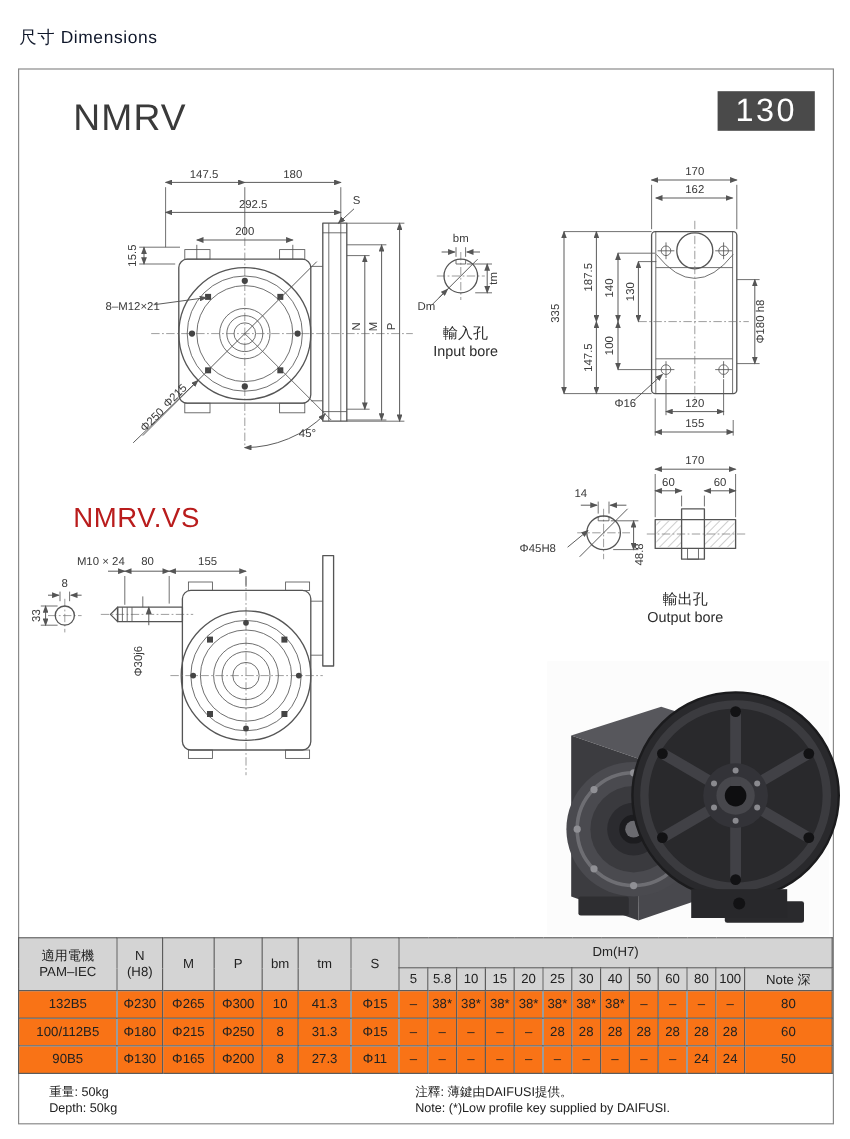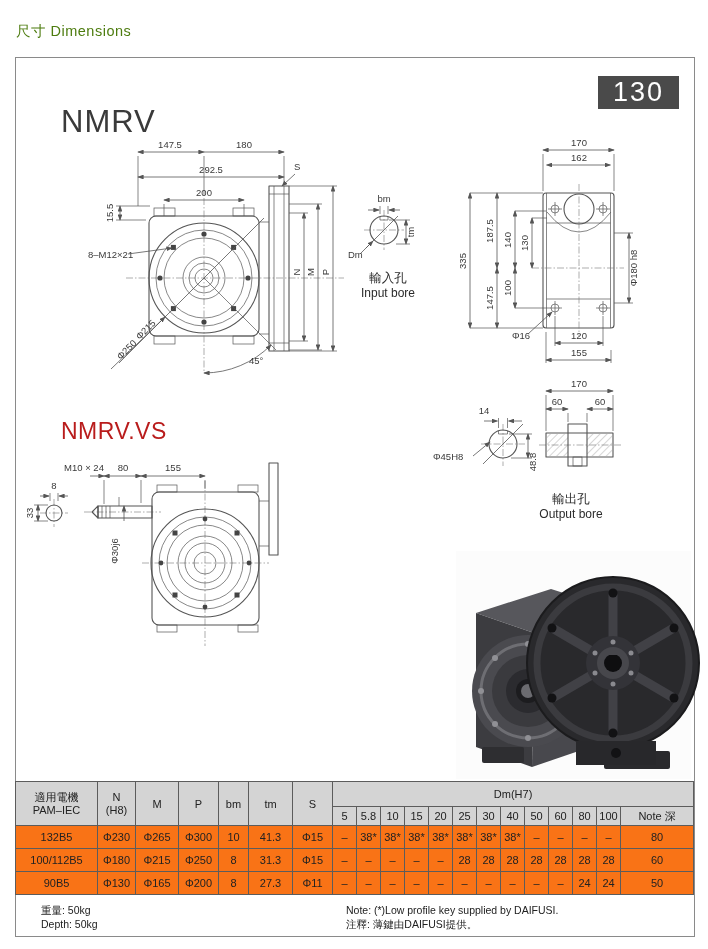--- a/index.html
+++ b/index.html
@@ -1,20 +1,20 @@
 <!DOCTYPE html>
 <html><head>
 <meta charset="utf-8">
 <style>
   html,body{margin:0;padding:0;background:#fff;}
   body{width:708px;height:949px;position:relative;font-family:"Liberation Sans",sans-serif;color:#2e2e2e;}
   .abs{position:absolute;}
-  #page-heading{left:16px;top:22px;font-size:14.5px;color:#4d7c0f;letter-spacing:.5px;}
+  #page-heading{left:16px;top:22px;font-size:14.5px;color:#0f172a;letter-spacing:.5px;}
   #main-box{left:15px;top:57px;width:678px;height:878px;border:1.5px solid #8a8a8a;background:#fff;}
-  #model-title{left:45px;top:22px;font-size:31px;color:#3a3a3a;letter-spacing:1px;margin-top:24px;}
+  #model-title{left:45px;top:22px;font-size:31px;color:#3a3a3a;letter-spacing:1px;}
   #model-vs-title{left:45px;top:360px;font-size:23px;color:#b91c1c;letter-spacing:.5px;}
   #size-badge{left:582px;top:18px;width:81px;height:33px;background:#4a4a4a;color:#fff;
       font-size:27px;display:flex;align-items:center;justify-content:center;letter-spacing:2px;}
   svg{position:absolute;overflow:visible;}
   svg text{fill:#3a3a3a;font-family:"Liberation Sans",sans-serif;font-size:9.5px;}
   svg text.cap{font-size:12.5px;fill:#2b2b2b;}
   svg text.cap2{font-size:12px;fill:#2b2b2b;}
   .ol{stroke:#555;stroke-width:1.1;fill:none;stroke-linejoin:round;}
   .th{stroke:#555;stroke-width:.7;fill:none;}
   .dim{stroke:#555;stroke-width:.8;fill:none;}
@@ -535,18 +535,18 @@
       </tr>
     </tbody>
   </table>
 
   <div class="abs" id="table-footer">
     <div id="weight-block">
       <div>重量: 50kg</div>
       <div>Depth: 50kg</div>
     </div>
     <div id="note-block">
+      <div>注釋: 薄鍵由DAIFUSI提供。</div>
       <div>Note: (*)Low profile key supplied by DAIFUSI.</div>
-      <div>注釋: 薄鍵由DAIFUSI提供。</div>
     </div>
   </div>
 
 </div>
 
 </body></html>

